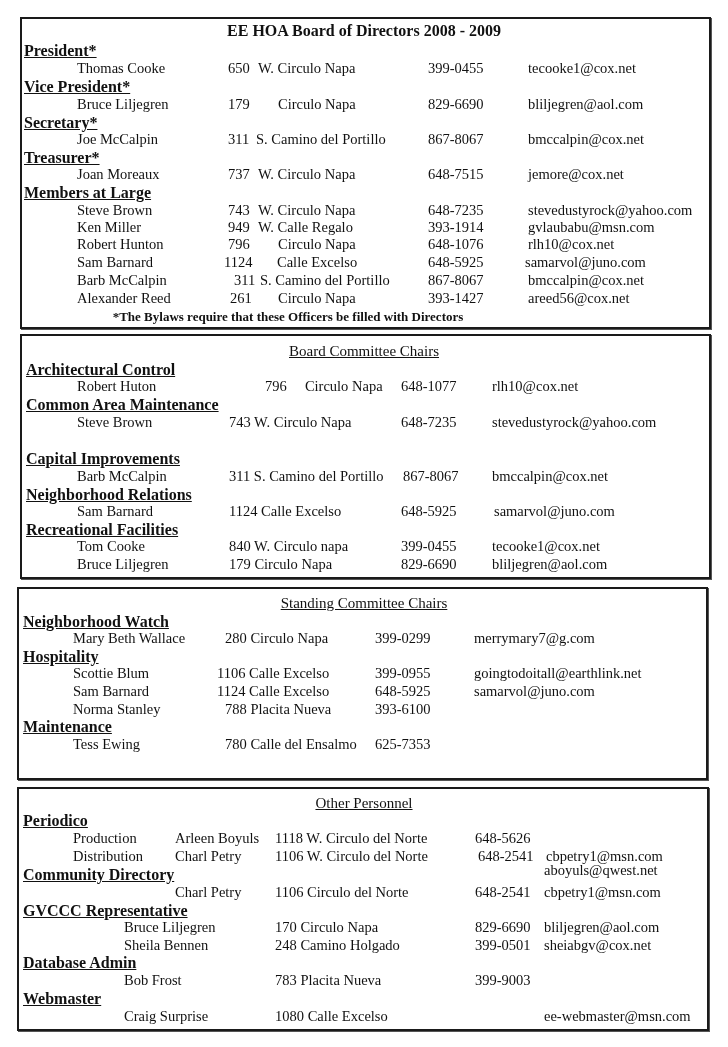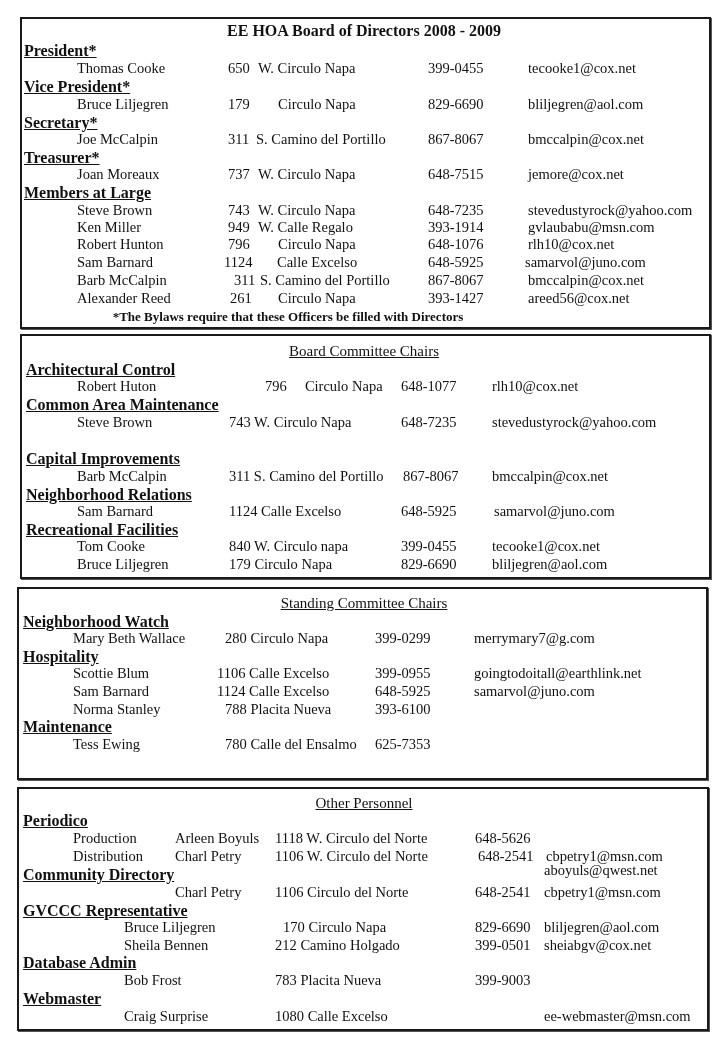--- a/index.html
+++ b/index.html
@@ -209,27 +209,27 @@
 <div>
   <div class="t" style="left:175px;top:884px;">Charl Petry</div>
   <div class="t" style="left:275px;top:884px;">1106 Circulo del Norte</div>
   <div class="t" style="left:475px;top:884px;">648-2541</div>
   <div class="t" style="left:544px;top:884px;">cbpetry1@msn.com</div>
 </div>
 
 <div class="t hdr" style="left:23px;top:902px;">GVCCC Representative</div>
 <div>
   <div class="t" style="left:124px;top:919px;">Bruce Liljegren</div>
-  <div class="t" style="left:275px;top:919px;margin-left:8px;">170 Circulo Napa</div>
+  <div class="t" style="left:275px;top:919px;">170 Circulo Napa</div>
   <div class="t" style="left:475px;top:919px;">829-6690</div>
   <div class="t" style="left:544px;top:919px;">bliljegren@aol.com</div>
 </div>
 <div>
   <div class="t" style="left:124px;top:937px;">Sheila Bennen</div>
-  <div class="t" style="left:275px;top:937px;">212 Camino Holgado</div>
+  <div class="t" style="left:275px;top:937px;">248 Camino Holgado</div>
   <div class="t" style="left:475px;top:937px;">399-0501</div>
   <div class="t" style="left:544px;top:937px;">sheiabgv@cox.net</div>
 </div>
 
 <div class="t hdr" style="left:23px;top:954px;">Database Admin</div>
 <div>
   <div class="t" style="left:124px;top:972px;">Bob Frost</div>
   <div class="t" style="left:275px;top:972px;">783 Placita Nueva</div>
   <div class="t" style="left:475px;top:972px;">399-9003</div>
 </div>

